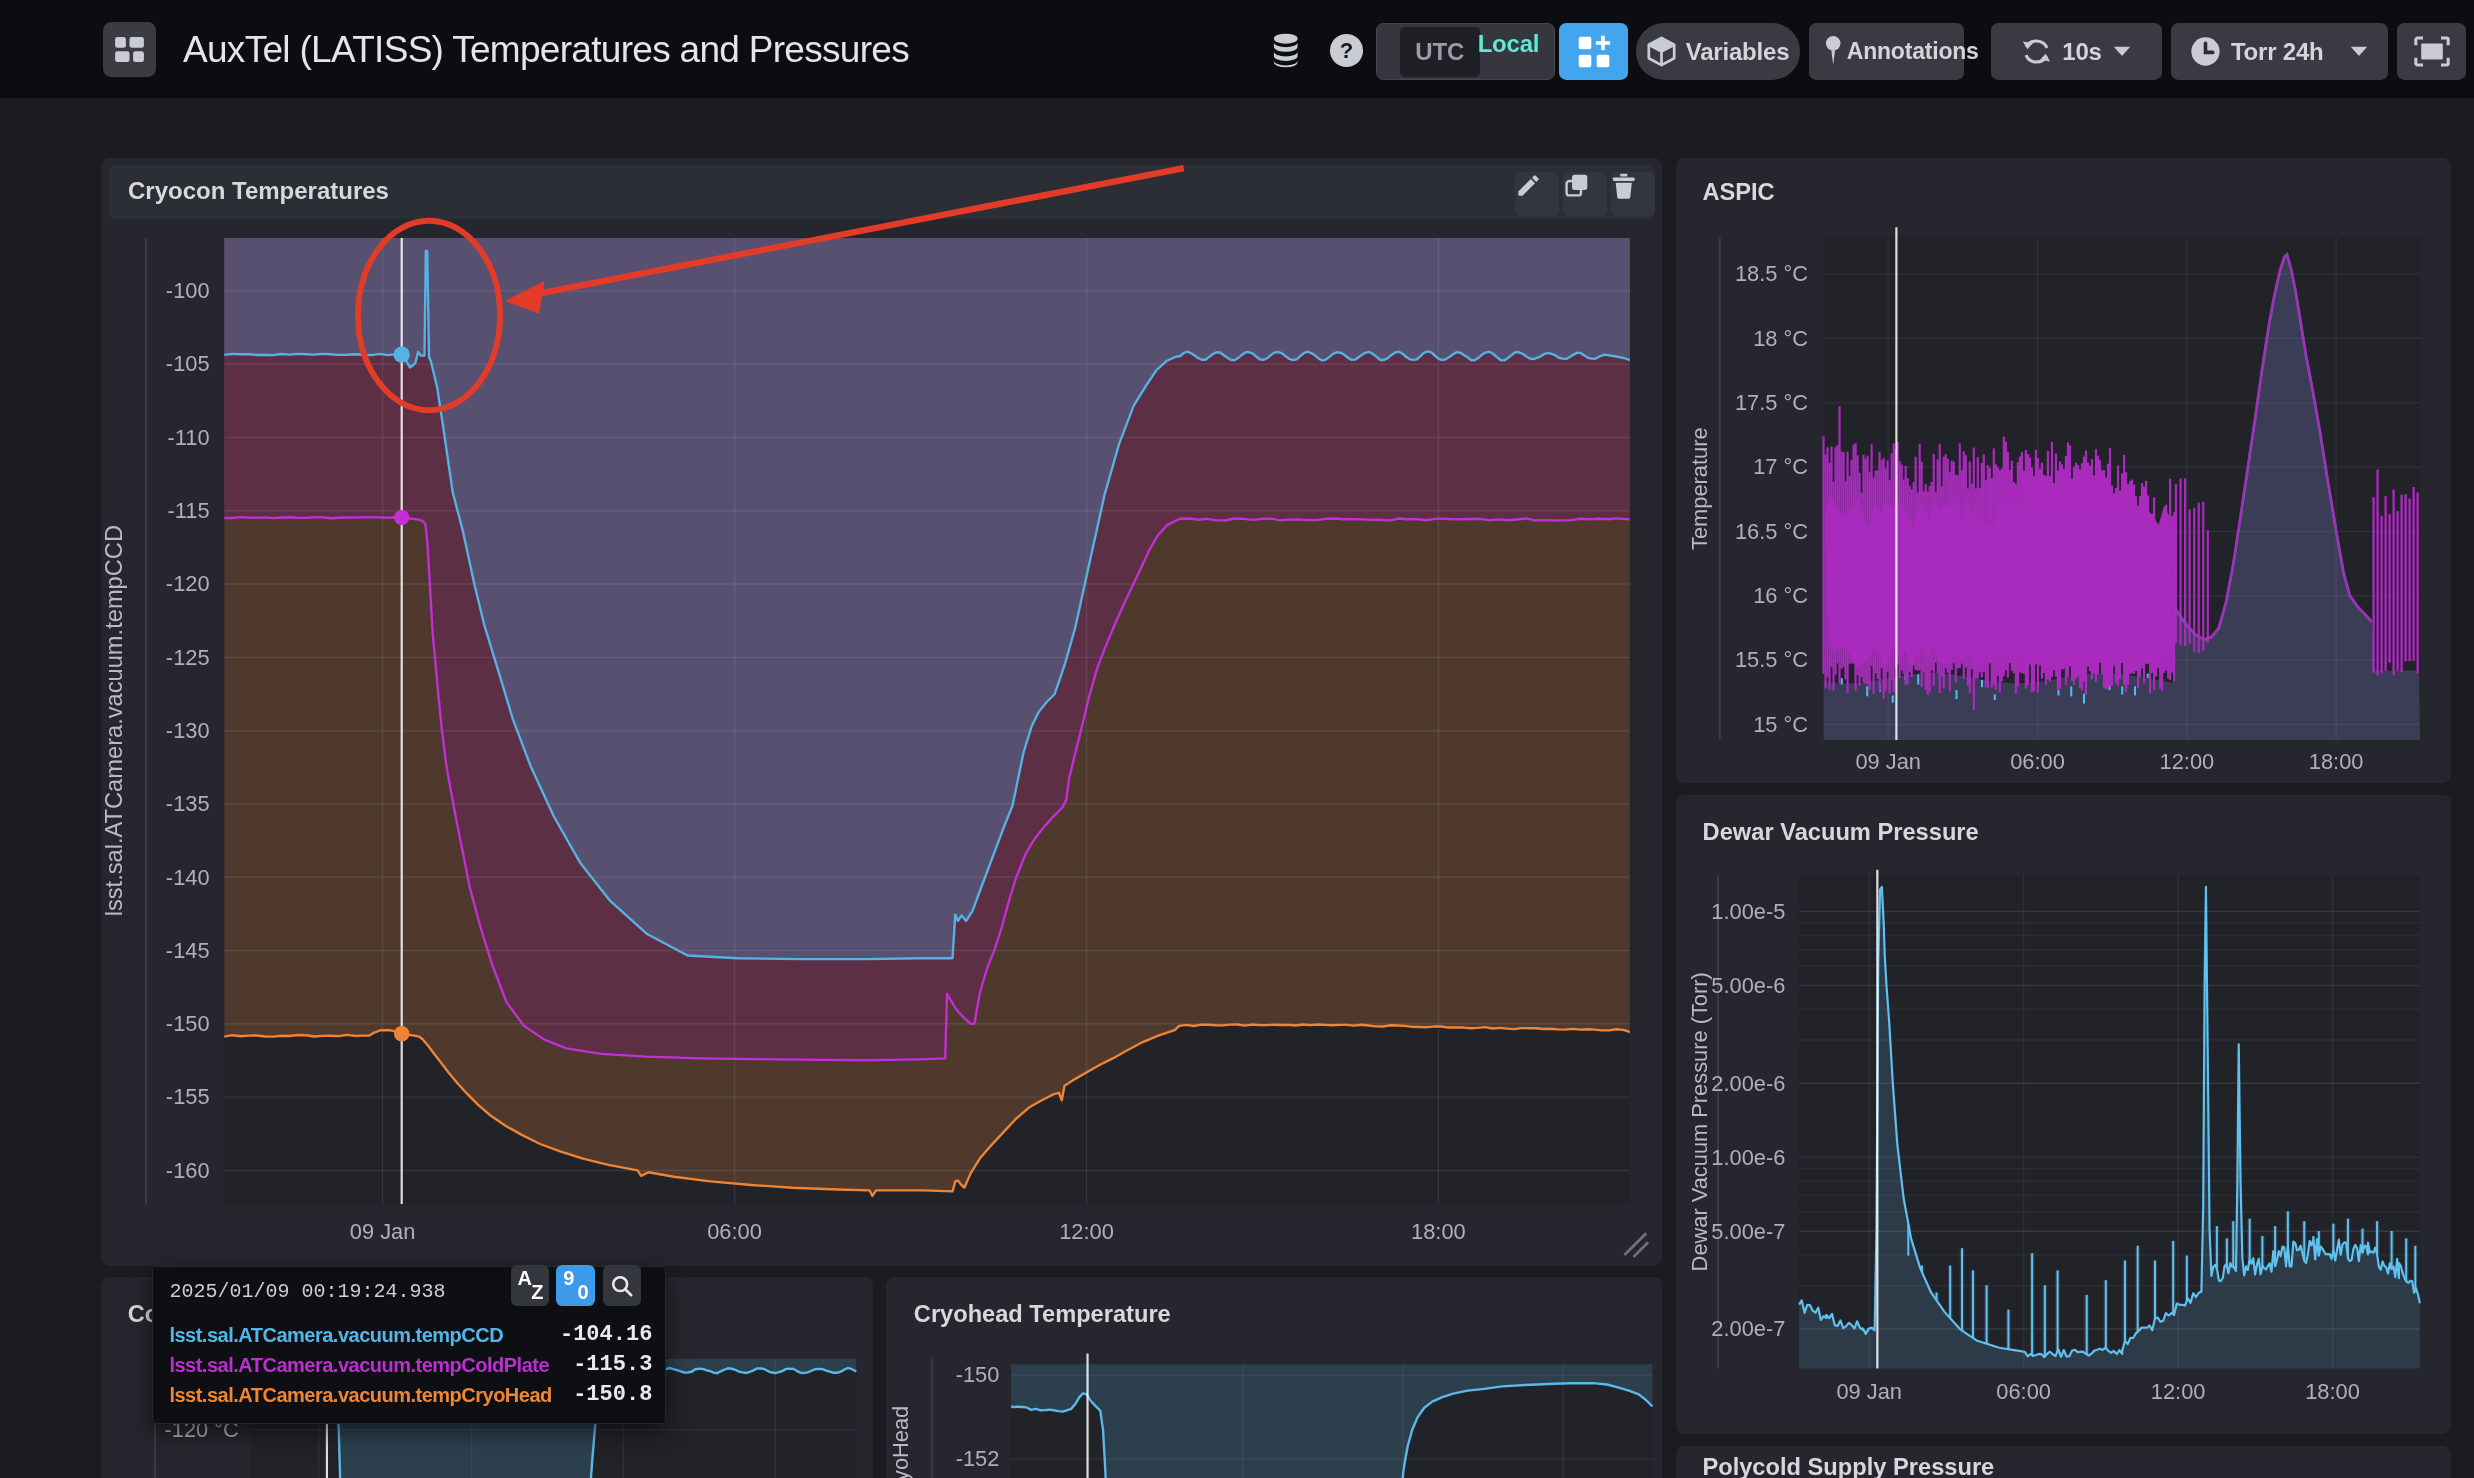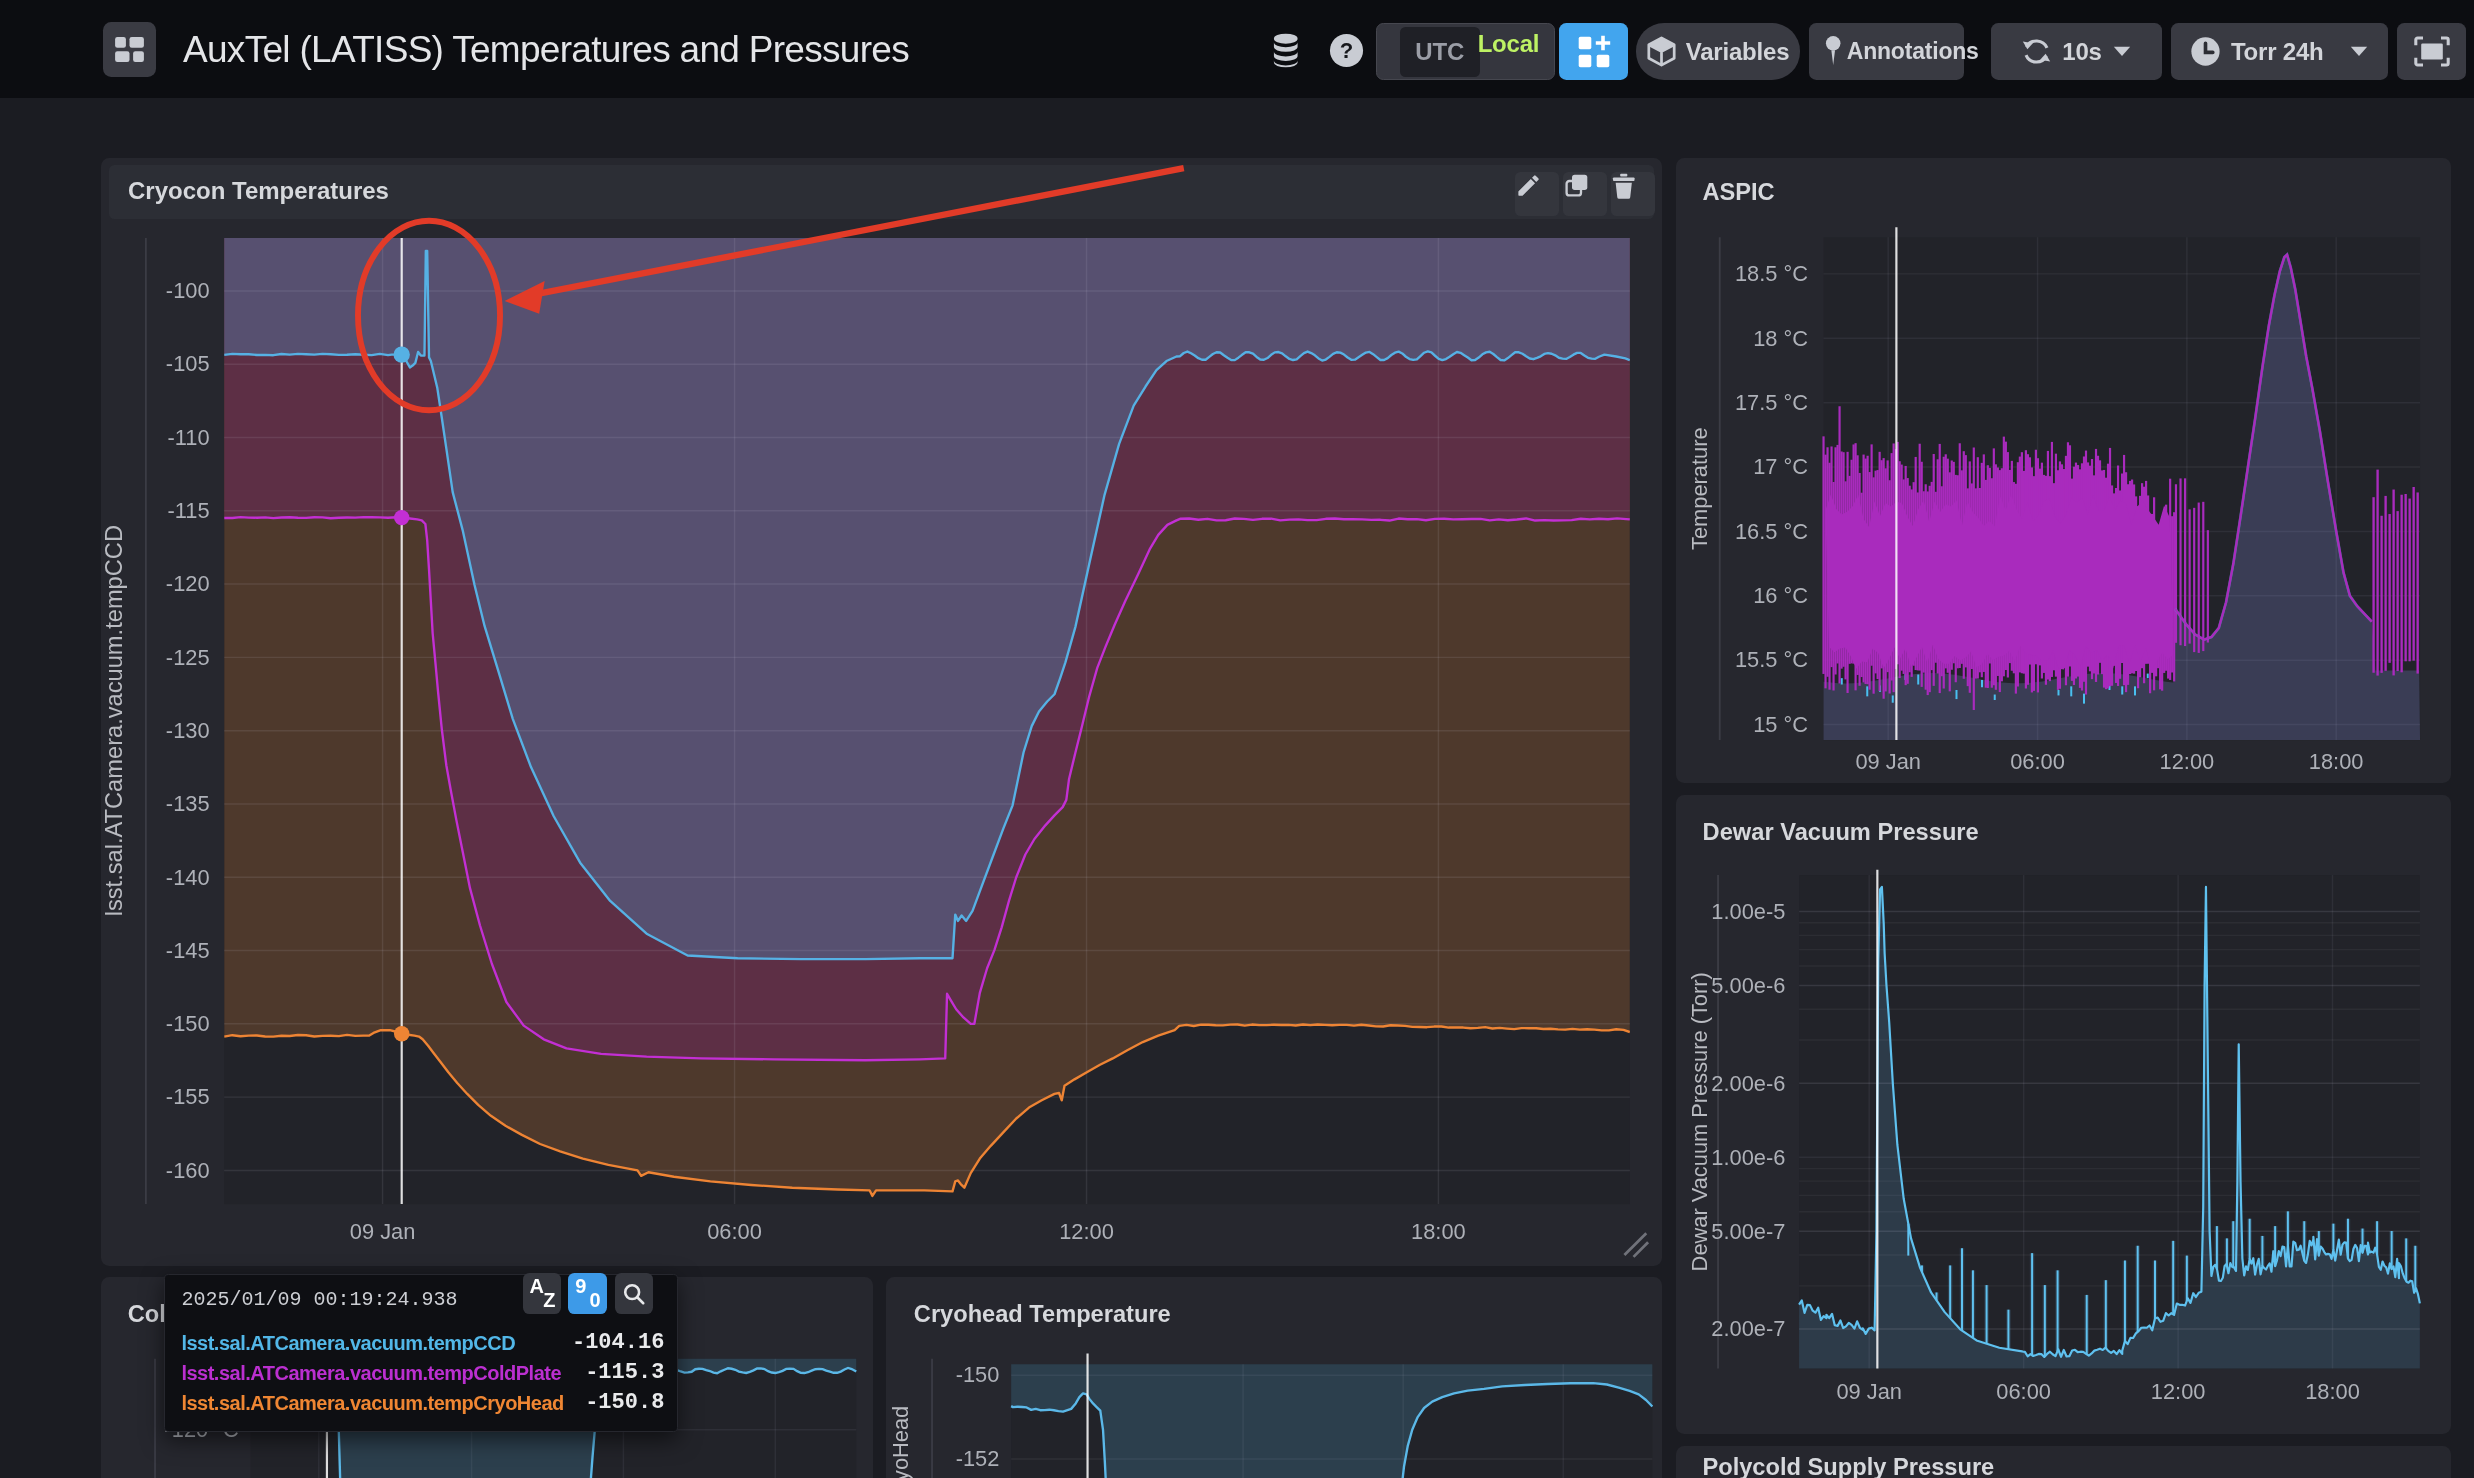--- a/index.html
+++ b/index.html
@@ -3,23 +3,23 @@
 * { margin:0; padding:0; box-sizing:border-box; }
 html,body { width:2475px; height:1478px; background:#1b1c22; overflow:hidden;
   font-family:"Liberation Sans", sans-serif; position:relative; }
 #topbar { position:absolute; left:0; top:0; width:2475px; height:98px; background:#0c0d11; }
 .tbtn { position:absolute; top:23px; height:57px; background:#393a42; border-radius:7.3px;
   display:flex; align-items:center; justify-content:center; gap:10px;
   color:#d3d5da; font-size:24px; font-weight:bold; letter-spacing:-0.2px; }
 .tbtn svg { flex-shrink:0; }
 .panel { position:absolute; background:#26272e; border-radius:8.2px; overflow:hidden; }
 .panel svg { position:absolute; left:0; top:0; }
-#tooltip { position:absolute; left:164px; top:1266px; width:514px; height:158px;
+#tooltip { position:absolute; left:152px; top:1266px; width:514px; height:158px;
   background:#0e0f13; border:0.9px solid #26272e; border-radius:4.6px; z-index:50;
-  box-shadow:0 7.3px 22px rgba(0,0,0,0.55);margin-top:8px; }
+  box-shadow:0 7.3px 22px rgba(0,0,0,0.55); }
 .tt-row { position:absolute; left:16.4px; width:483px; font-size:20px; font-weight:bold; letter-spacing:-0.5px; white-space:nowrap; }
 .tt-val { position:absolute; right:0; top:-1.8px; color:#e9eaec; font-size:22px; letter-spacing:0;
   font-family:"Liberation Mono", monospace; }
 .hbtn { position:absolute; top:13.7px; width:44px; height:44px; background:#34363d; border-radius:5.5px;
   display:flex; align-items:center; justify-content:center; }
 </style></head>
 <body>
 
 <div id="topbar">
   <div style="position:absolute;left:103px;top:22px;width:53px;height:55px;background:#3a3b43;border-radius:8.2px;display:flex;align-items:center;justify-content:center;">
@@ -36,21 +36,21 @@
 <path d="M1 10 a13 5.5 0 0 0 26 0 v5 a13 5.5 0 0 1 -26 0 z" fill="#c9ccd3"></path>
 <path d="M1 20 a13 5.5 0 0 0 26 0 v5 a13 5.5 0 0 1 -26 0 z" fill="#c9ccd3"></path>
 <path d="M1 30 a13 5.5 0 0 0 26 0 v2 a13 5.5 0 0 1 -26 0 z" fill="#c9ccd3"></path>
 </svg></div>
   <div style="position:absolute;left:1329px;top:33px;"><svg width="35" height="35" viewBox="0 0 38 38">
 <circle cx="19" cy="19" r="18" fill="#c9ccd3"></circle>
 <text x="19" y="27" font-size="24" font-weight="bold" fill="#17181c" text-anchor="middle" font-family="Liberation Sans, sans-serif">?</text>
 </svg></div>
   <div class="tbtn" style="left:1376px;width:179px;background:#35363e;border:0.9px solid #46474f;">
      <div style="position:absolute;left:2.7px;top:2.7px;width:80px;height:50px;background:#1f2026;border-radius:5.5px;display:flex;align-items:center;justify-content:center;color:#9a9da6;margin-left:20px;">UTC</div>
-     <div style="position:absolute;left:86px;top:0;width:91px;height:40px;display:flex;align-items:center;justify-content:center;color:#bef264;">Local</div>
+     <div style="position:absolute;left:86px;top:0;width:91px;height:40px;display:flex;align-items:center;justify-content:center;color:#5eead4;">Local</div>
   </div>
   <div class="tbtn" style="left:1559px;width:69px;background:#42a5ee;">
       <svg width="36" height="36" viewBox="0 0 40 40">
 <rect x="3" y="3" width="14" height="14" rx="2" fill="#fff"></rect>
 <rect x="3" y="23" width="14" height="14" rx="2" fill="#fff"></rect>
 <rect x="23" y="23" width="14" height="14" rx="2" fill="#fff"></rect>
 <path d="M30 2 v16 M22 10 h16" stroke="#fff" stroke-width="4"></path>
 </svg>
     </div>
   <div class="tbtn" style="left:1636px;width:164px;border-radius:28px;">

